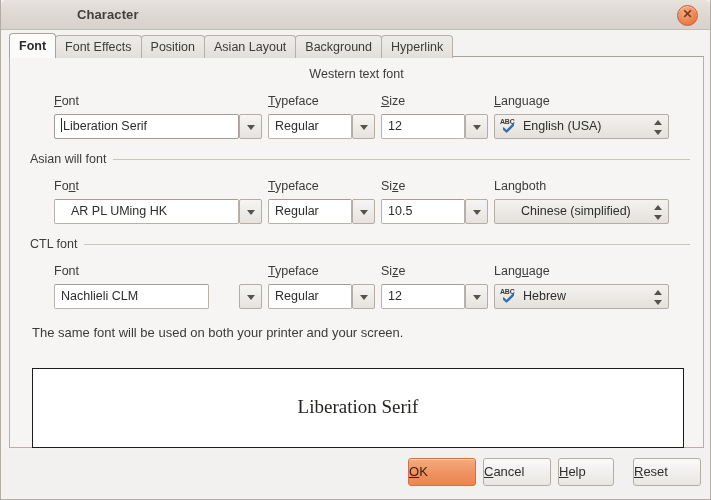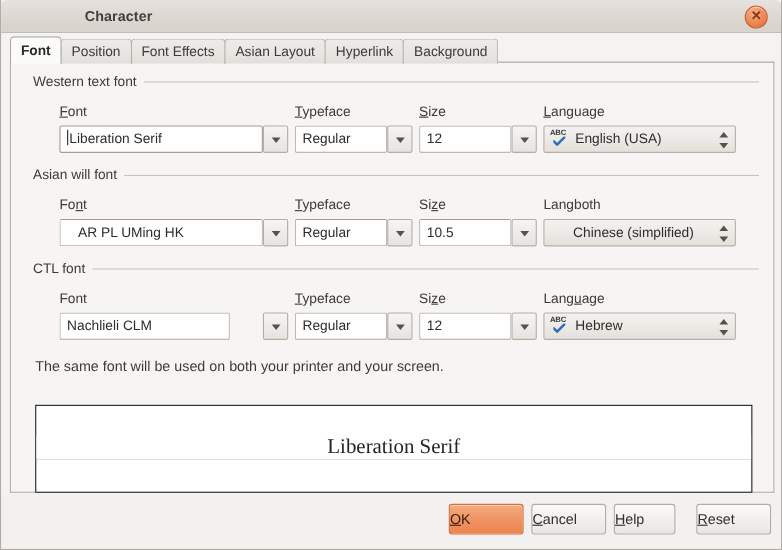--- a/index.html
+++ b/index.html
@@ -346,30 +346,30 @@
 
     <div class="titlebar">
       <div class="title-text">Character</div>
       <div class="close-btn">
         <div class="x">✕</div>
       </div>
     </div>
 
     <div class="tabstrip">
       <div class="tab active"><span>Font</span></div>
+      <div class="tab"><span>Font Effects</span></div>
       <div class="tab"><span>Position</span></div>
-      <div class="tab"><span>Font Effects</span></div>
       <div class="tab"><span>Asian Layout</span></div>
+      <div class="tab"><span>Background</span></div>
       <div class="tab"><span>Hyperlink</span></div>
-      <div class="tab"><span>Background</span></div>
     </div>
 
     <div class="panel">
 
-      <div class="group-head" style="top:10px;">
+      <div class="group-head" style="top:10px;flex-direction:column;">
         <span class="gtitle">Western text font</span>
         <span class="grule"></span>
       </div>
 
       <div class="flabel" style="left:44px; top:37px;"><u>F</u><span>ont</span></div>
       <div class="flabel" style="left:258px; top:37px;"><u>T</u><span>ypeface</span></div>
       <div class="flabel" style="left:371px; top:37px;"><u>S</u><span>ize</span></div>
       <div class="flabel" style="left:484px; top:37px;"><u>L</u><span>anguage</span></div>
 
       <div class="tinput focused" style="left:44px; top:57px; width:185px;"><span class="caret"></span><span>Liberation Serif</span></div>

